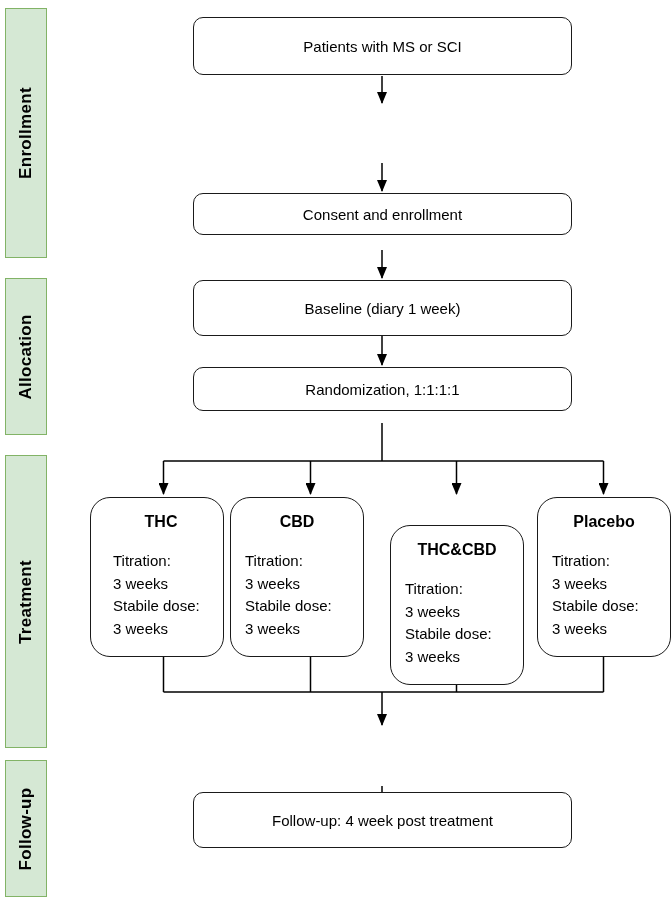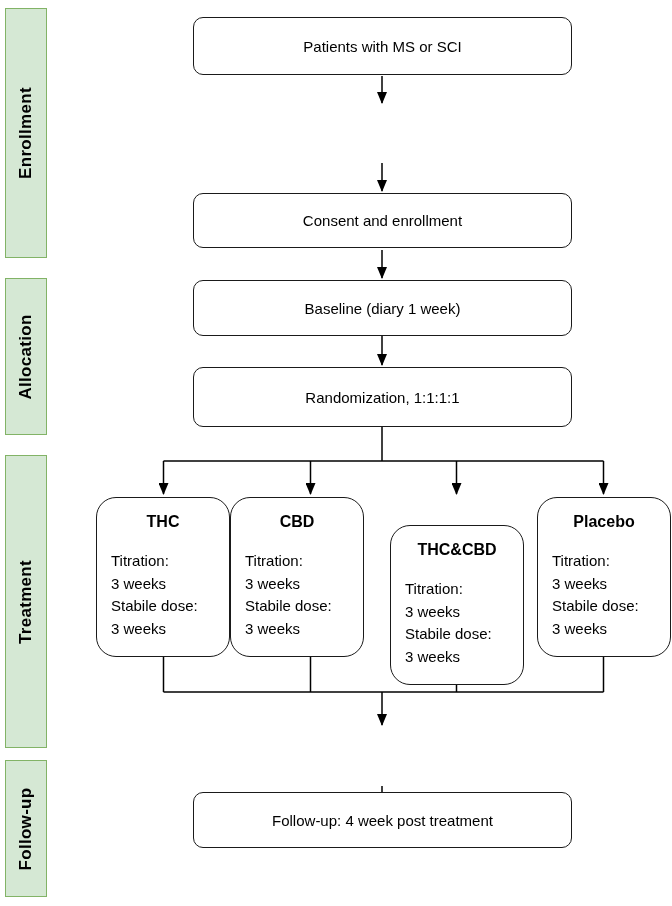--- a/index.html
+++ b/index.html
@@ -48,38 +48,38 @@
     border-radius: 10px;
     box-sizing: border-box;
     display: flex;
     align-items: center;
     justify-content: center;
     font-size: 15px;
     text-align: left;
   }
   .fb-0 { top: 17px;  height: 58px; }
   .fb-1 { top: 105px; height: 58px; }
-  .fb-2 { top: 193px; height: 55px; }
+  .fb-2 { top: 193px; height: 42px; }
   .fb-3 { top: 280px; height: 56px; }
-  .fb-4 { top: 367px; height: 60px; }
+  .fb-4 { top: 367px; height: 44px; }
   .fb-5 { top: 728px; height: 58px; }
   .fb-6 { top: 792px; height: 56px; }
 
   
   .arm {
     position: absolute;
     top: 497px;
     width: 134px;
     height: 160px;
     background: #ffffff;
     border: 1.5px solid var(--box-border, #1a1a1a);
     border-radius: 20px;
     box-sizing: border-box;
   }
-  .arm-0 { left: 96px; }
+  .arm-0 { left: 90px; padding-left: 8px; }
   .arm-1 { left: 230px; }
   .arm-2 { left: 390px; margin-top: 28px; }
   .arm-3 { left: 537px; }
   .arm-title {
     margin-top: 15px;
     text-align: center;
     font-weight: bold;
     font-size: 16px;
   }
   .arm-body {

